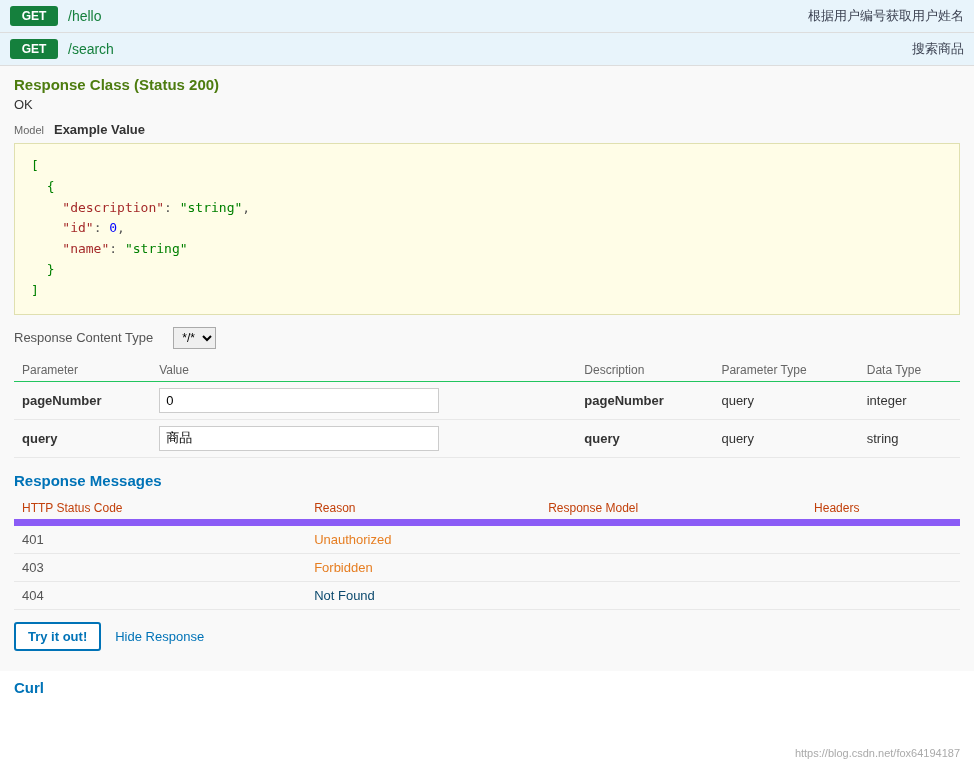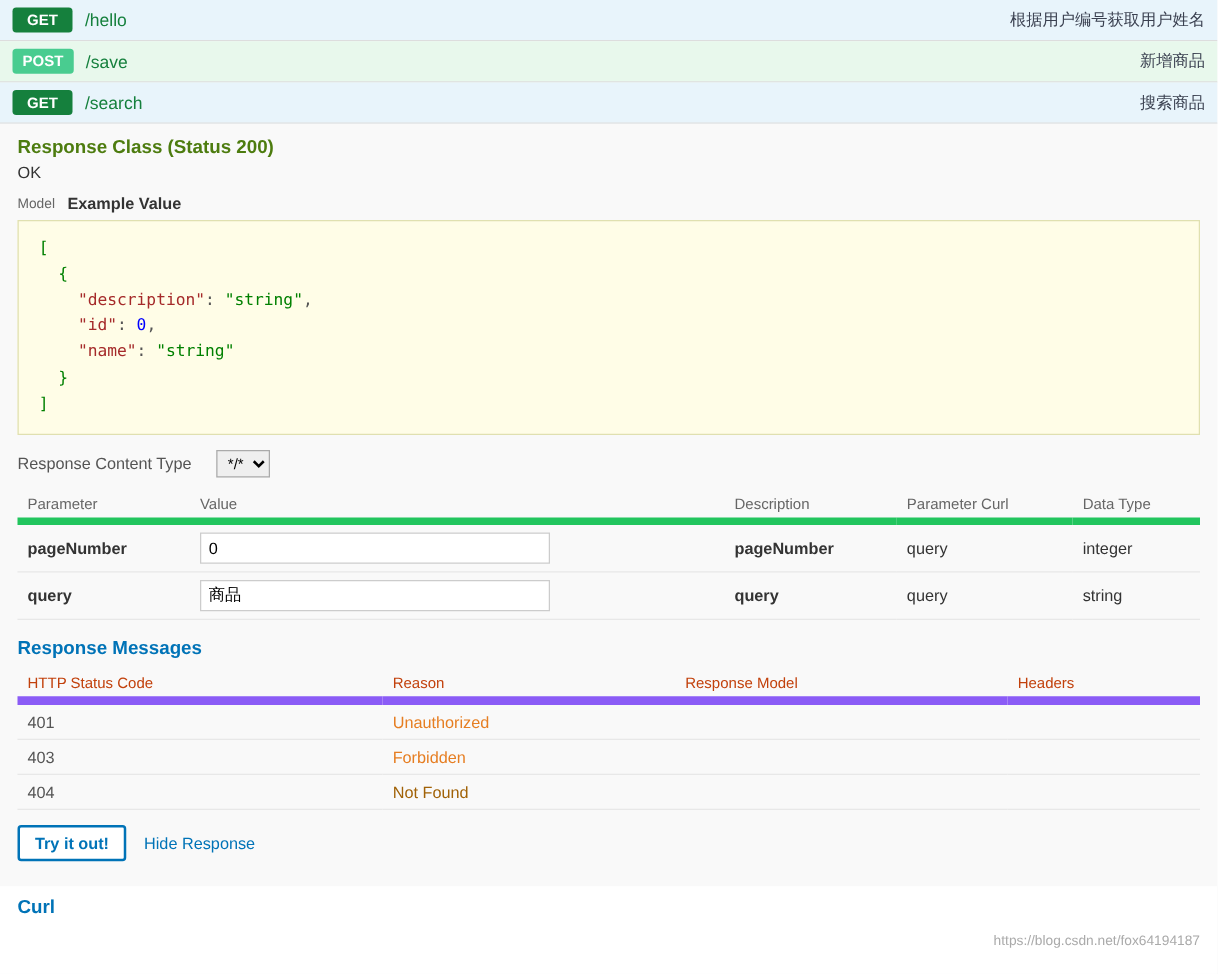--- a/index.html
+++ b/index.html
@@ -113,21 +113,21 @@
       width: 100%;
       border-collapse: collapse;
       margin-bottom: 14px;
     }
     table.params-table th {
       text-align: left;
       font-size: 12px;
       font-weight: normal;
       color: #666;
       padding: 4px 8px;
-      border-bottom: 6px solid #22c55e;
+      border-bottom: 1px solid #22c55e;
     }
     table.params-table td {
       padding: 6px 8px;
       vertical-align: middle;
       border-bottom: 1px solid #e8e8e8;
     }
     table.params-table .param-name {
       font-weight: bold;
       font-size: 13px;
     }
@@ -205,25 +205,20 @@
   </style>
 </head>
 <body>
 
 <div id="endpoints-container">
     <div class="api-row get-row">
       <span class="method-badge get">GET</span>
       <span class="api-path">/hello</span>
       <span class="api-desc">根据用户编号获取用户姓名</span>
     </div>
-    <div class="api-row post-row">
-      <span class="method-badge post">POST</span>
-      <span class="api-path">/save</span>
-      <span class="api-desc">新增商品</span>
-    </div>
     <div class="api-row get-row">
       <span class="method-badge get">GET</span>
       <span class="api-path">/search</span>
       <span class="api-desc">搜索商品</span>
     </div>
   </div>
 
 <div class="section">
 
   <div class="response-class-title">Response Class (Status 200)</div>
@@ -248,21 +243,21 @@
       <option>*/*</option>
     </select>
   </div>
 
   <table class="params-table">
     <thead>
       <tr>
         <th>Parameter</th>
         <th>Value</th>
         <th>Description</th>
-        <th>Parameter Curl</th>
+        <th>Parameter Type</th>
         <th>Data Type</th>
       </tr>
     </thead>
     <tbody id="params-tbody">
         <tr>
       <td class="param-name">pageNumber</td>
       <td><input type="text" value="0" style=""></td>
       <td><strong>pageNumber</strong></td>
       <td>query</td>
       <td>integer</td>
@@ -295,21 +290,21 @@
       <td></td>
     </tr>
         <tr>
       <td>403</td>
       <td style="color:#e67e22">Forbidden</td>
       <td></td>
       <td></td>
     </tr>
         <tr>
       <td>404</td>
-      <td style="color:#a16207">Not Found</td>
+      <td style="color:#0c4a6e">Not Found</td>
       <td></td>
       <td></td>
     </tr>
       </tbody>
   </table>
 
   <div class="try-it-row">
     <button class="try-it-btn">Try it out!</button>
     <a class="hide-response-link">Hide Response</a>
   </div>

